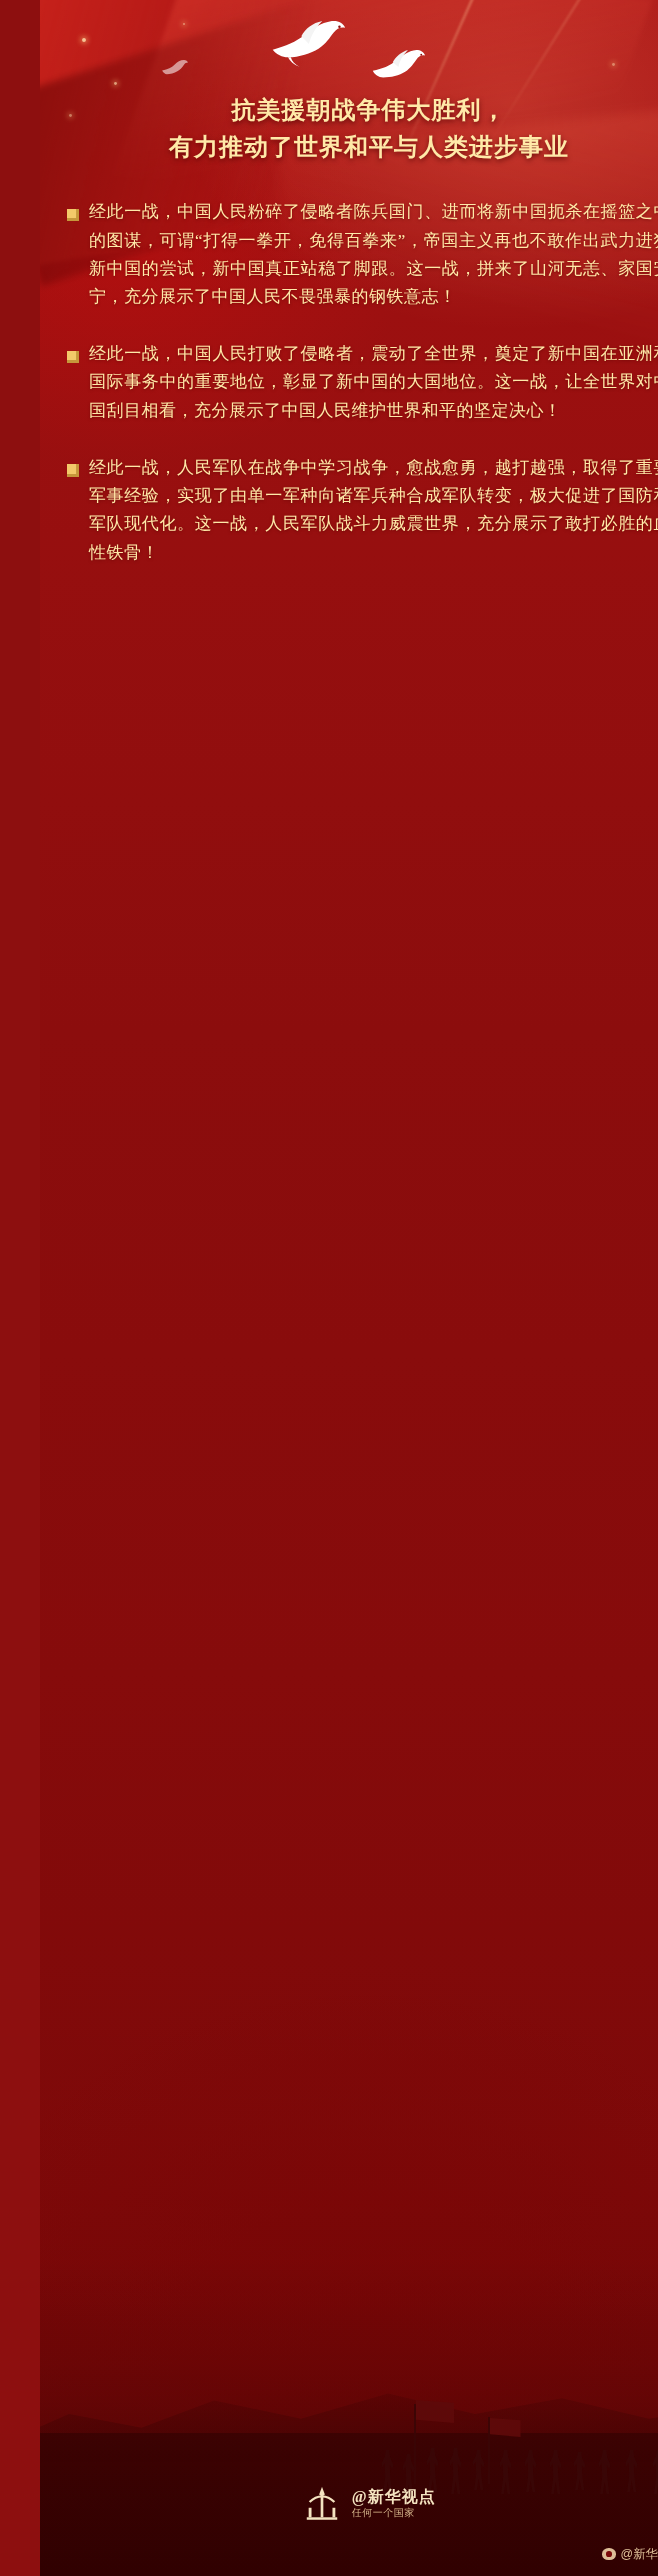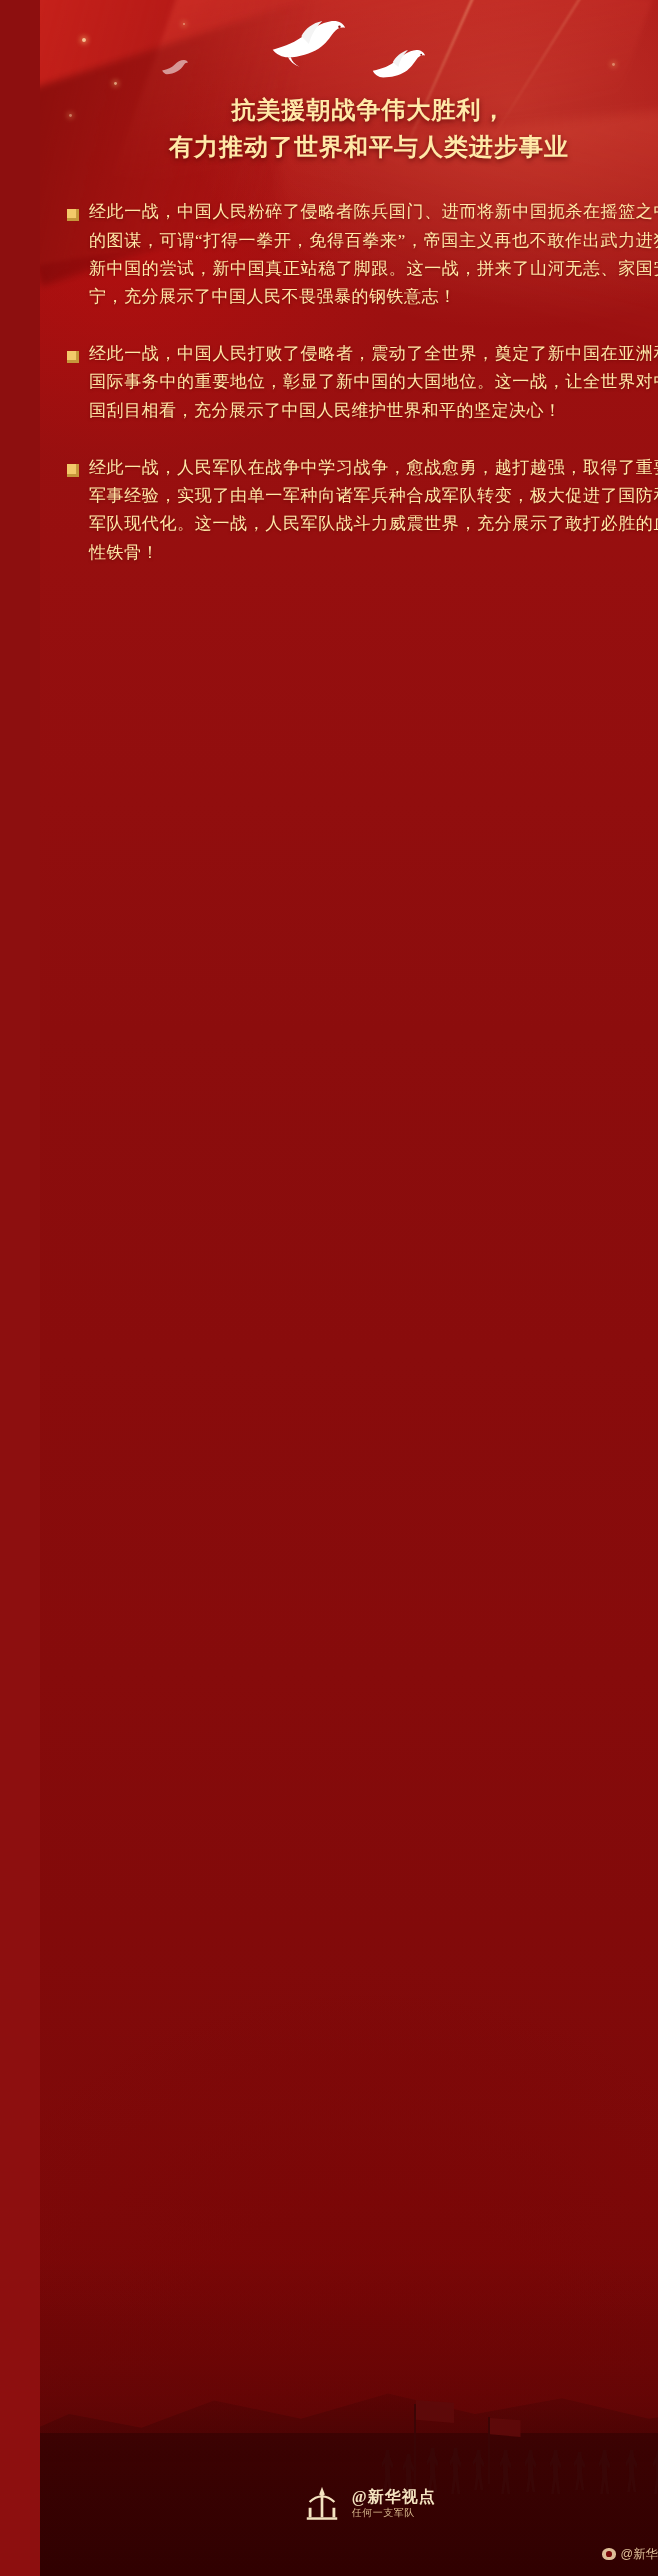--- a/index.html
+++ b/index.html
@@ -328,21 +328,21 @@
         <path d="M21 4 L24 12 L21 14 L18 12 Z" fill="#f4e3c0"></path>
         <rect x="19.6" y="12" width="2.8" height="24" fill="#f4e3c0"></rect>
         <path d="M8 20 C12 16 16 14 21 14 C26 14 30 16 34 20" stroke="#f4e3c0" stroke-width="2.4" fill="none"></path>
         <rect x="7" y="26" width="3" height="10" fill="#f4e3c0"></rect>
         <rect x="32" y="26" width="3" height="10" fill="#f4e3c0"></rect>
         <rect x="5" y="36" width="32" height="2.6" fill="#f4e3c0"></rect>
       </svg>
     </div>
     <div class="footer-texts">
       <span class="footer-main">@新华视点</span>
-      <span class="footer-sub">任何一支军队</span>
+      <span class="footer-sub">任何一个国家</span>
     </div>
   </div>
 
   <div class="weibo-credit">
     <span class="weibo-eye"></span>
     <span>@新华视点</span>
   </div>
 
 </div>
 

